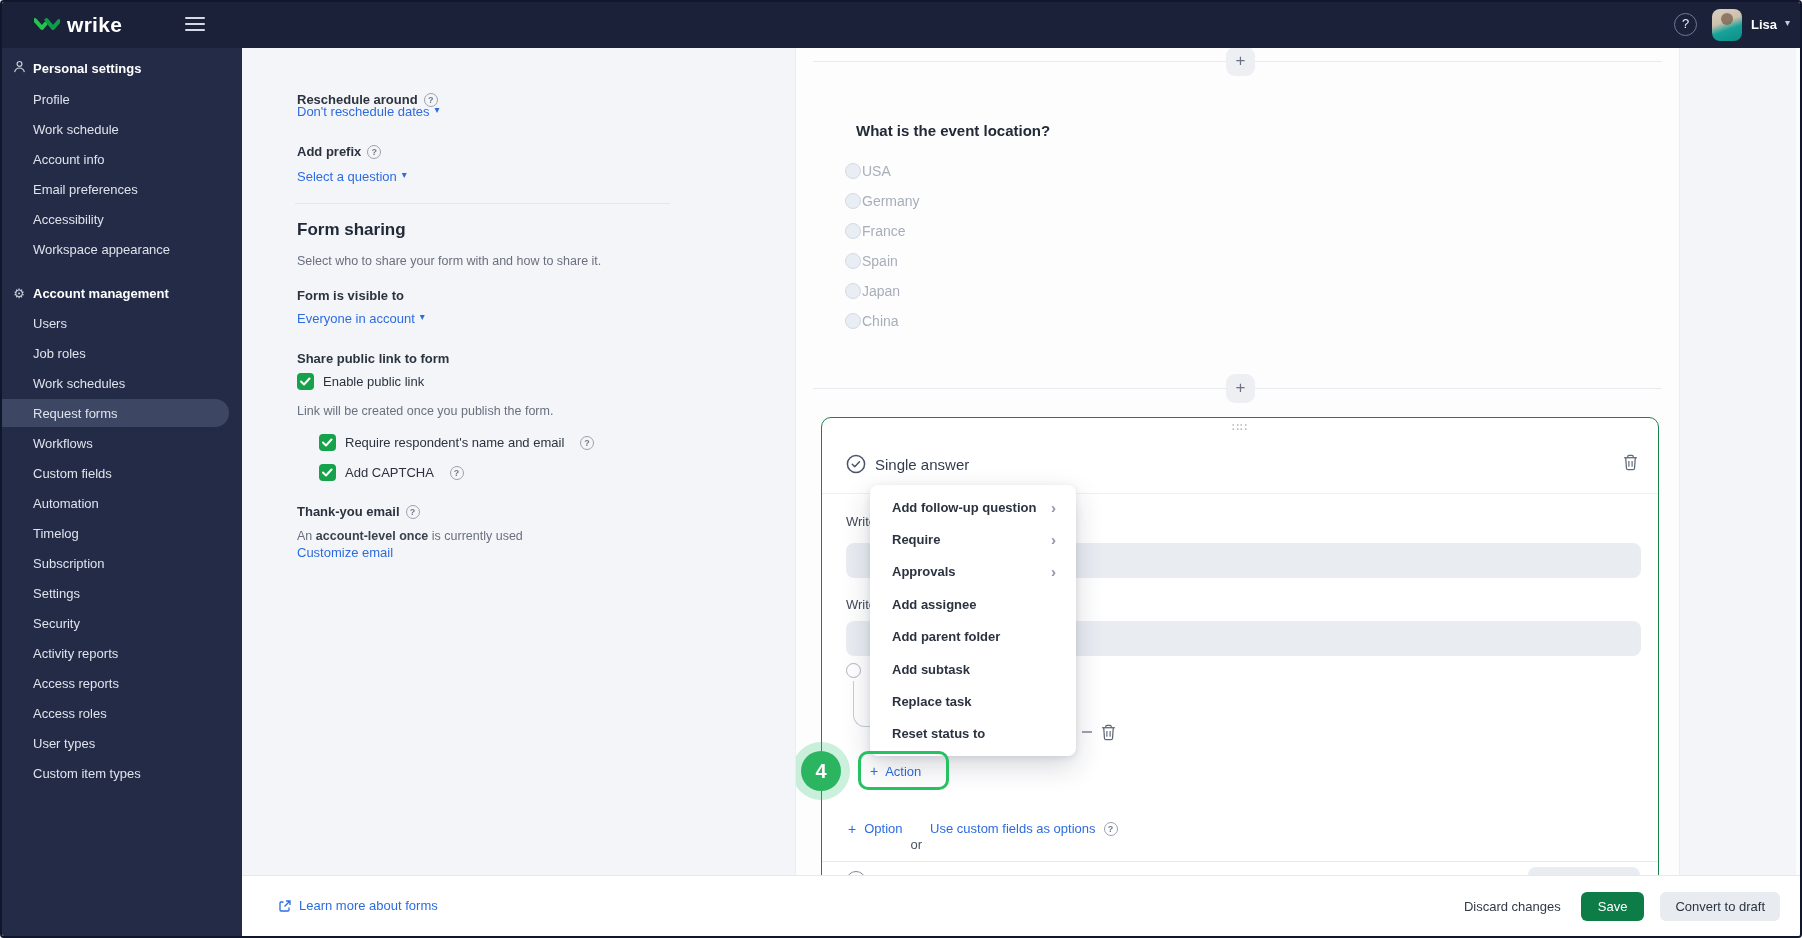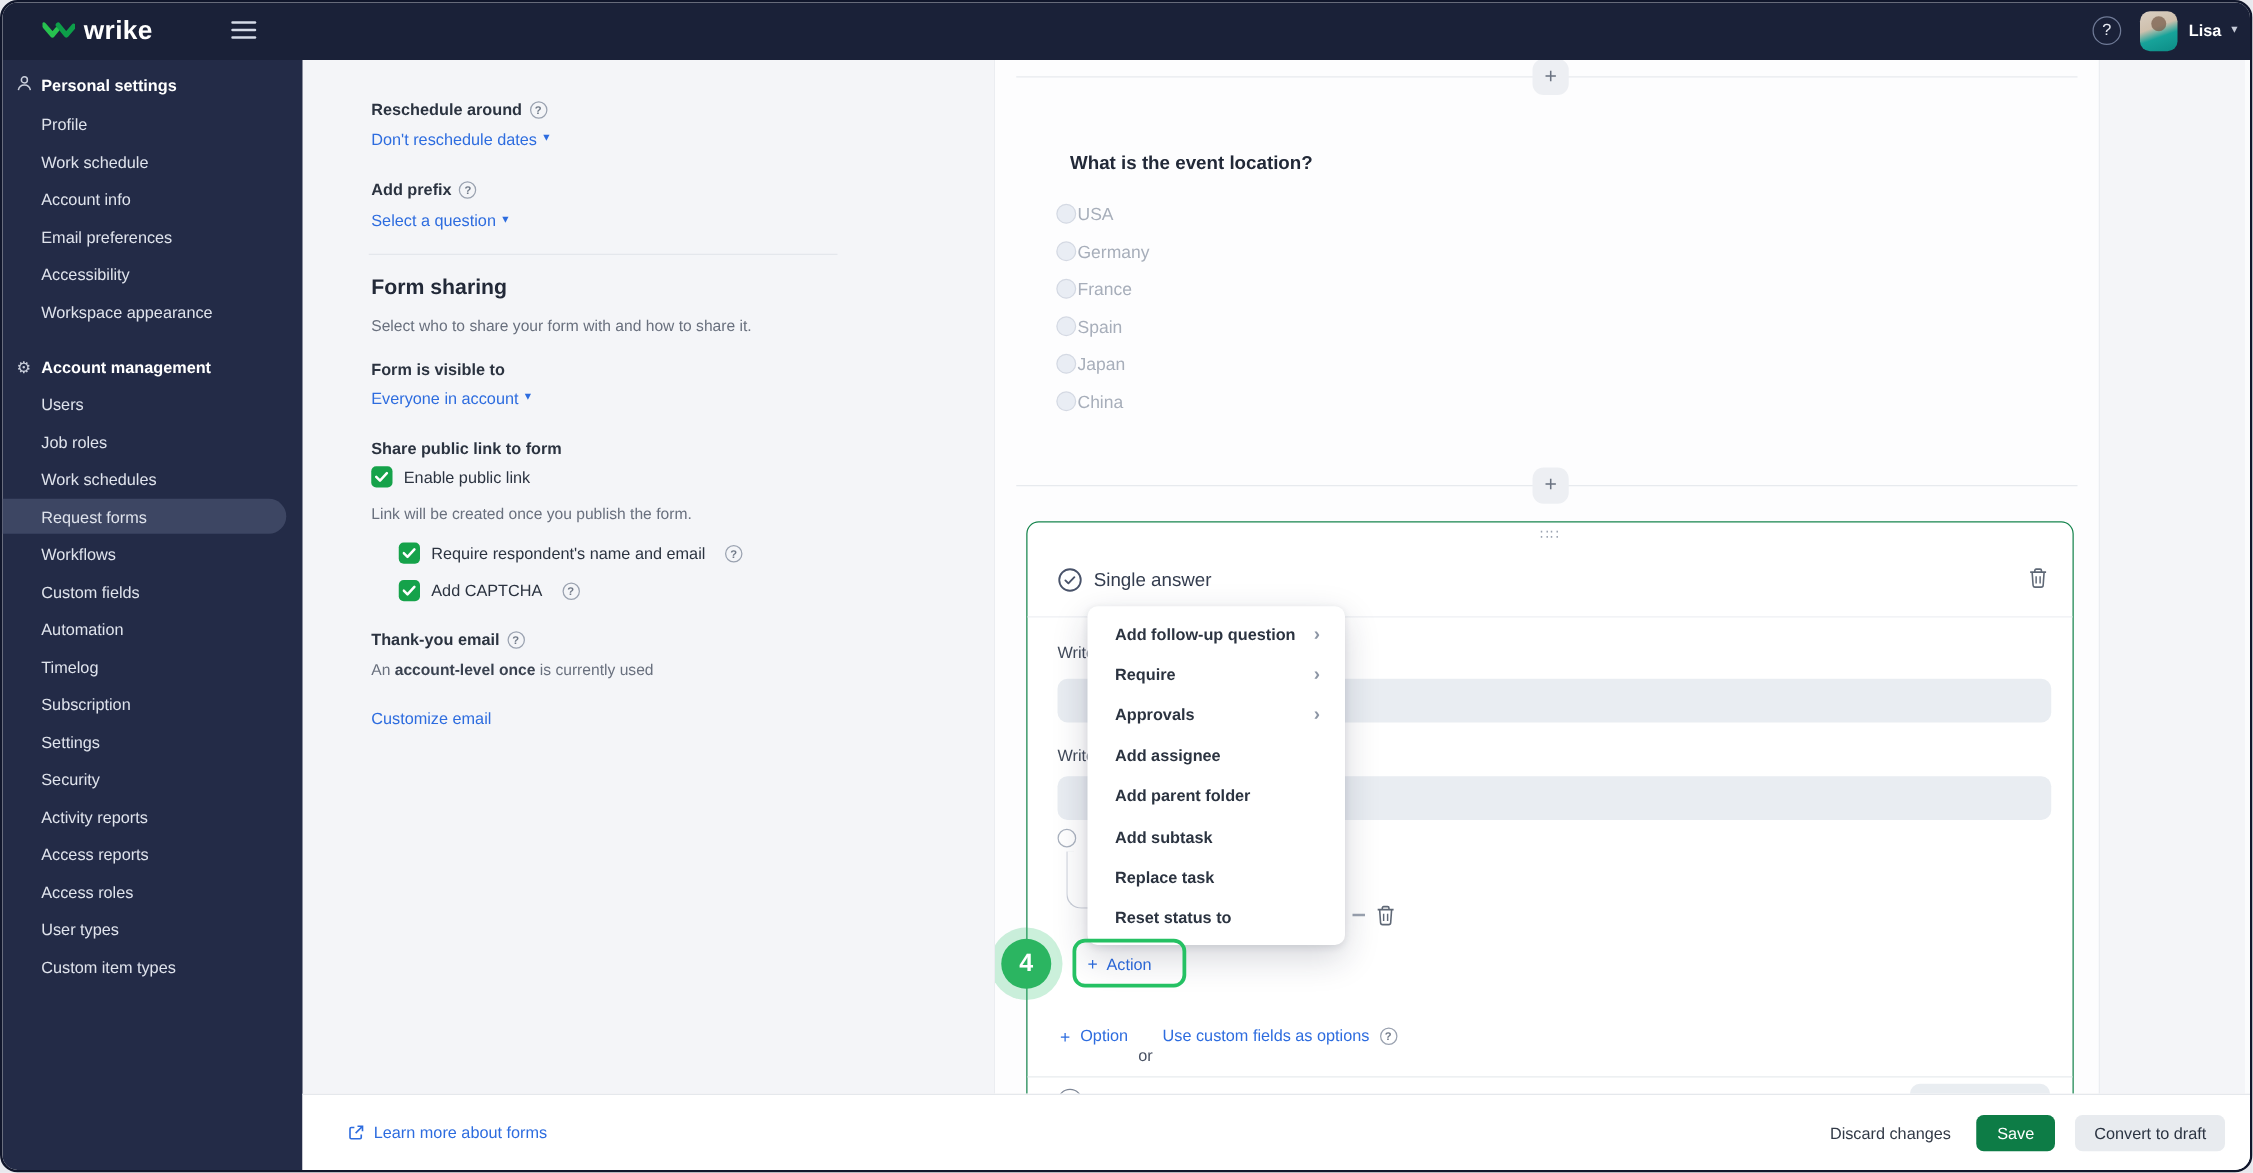--- a/index.html
+++ b/index.html
@@ -1,19 +1,19 @@
 <!DOCTYPE html>
 <html><head>
 <meta charset="utf-8">
 <style>
   * { margin:0; padding:0; box-sizing:border-box; }
   html,body { background:#e8e9ee; }
   body { font-family:"Liberation Sans", sans-serif; }
   .app { position:relative; width:1802px; height:938px; background:#f4f5f8;
-         border:2px solid #10162b; border-radius:14px; overflow:hidden; }
+         border:2px solid #10162b; border-radius:4px; overflow:hidden; }
 
   
   .topbar { position:absolute; left:0; top:0; width:100%; height:46px; background:#1a2138; z-index:50; }
   .logo { position:absolute; left:32px; top:11px; display:flex; align-items:center; gap:7px; }
   .logo-text { color:#fff; font-size:21px; font-weight:bold; letter-spacing:.3px; }
   .hamburger { position:absolute; left:183px; top:15px; width:20px; height:16px; cursor:pointer; }
   .hamburger span { display:block; height:2px; background:#d5dae6; margin-bottom:4px; border-radius:1px; }
   .help-circle { position:absolute; left:1672px; top:11px; width:23px; height:23px; border:1.6px solid #6f7a96;
                  border-radius:50%; color:#e8ebf3; font-size:13px; text-align:center; line-height:20px; cursor:pointer; }
   .avatar { position:absolute; left:1710px; top:7px; width:30px; height:32px; border-radius:8px;
@@ -217,21 +217,21 @@
       </div>
     <div class="side-row" style="top:711px">
         <span class="txt">Custom item types</span>
       </div>
   </div>
 
   <div class="content">
     <div class="scroll-strip"></div>
 
     <div class="settings">
-      <div class="s-abs lbl" style="top:32px">
+      <div class="s-abs lbl" style="top:44px">
         <span>Reschedule around</span>
           <span class="qmark">?</span>
       </div>
       <div class="s-abs blue-link" style="top:56px">
         <span>Don't reschedule dates</span>
           <span class="chev">▾</span>
       </div>
 
       <div class="s-abs lbl" style="top:96px">
         <span>Add prefix</span>
@@ -283,21 +283,21 @@
 
       <div class="s-abs lbl" style="top:456px">
         <span>Thank-you email</span>
           <span class="qmark">?</span>
       </div>
       <div class="s-abs note" style="top:481px">
         <span>An</span>
         <b style="color:#3a4250"> <span>account-level once</span></b>
         <span>is currently used</span>
       </div>
-      <div class="s-abs blue-link" style="top:519px">Customize email</div>
+      <div class="s-abs blue-link" style="top:497px">Customize email</div>
     </div>
 
     <div class="sheet">
       <div class="sheet-div" style="top:13px"></div>
       <div class="plus-btn" style="left:430px; top:-1px">+</div>
 
       <div class="q-title" style="top:74px">What is the event location?</div>
       <div class="opt-row" style="top:114px">
         <span class="radio"></span>
           <span class="opt-txt">USA</span>

